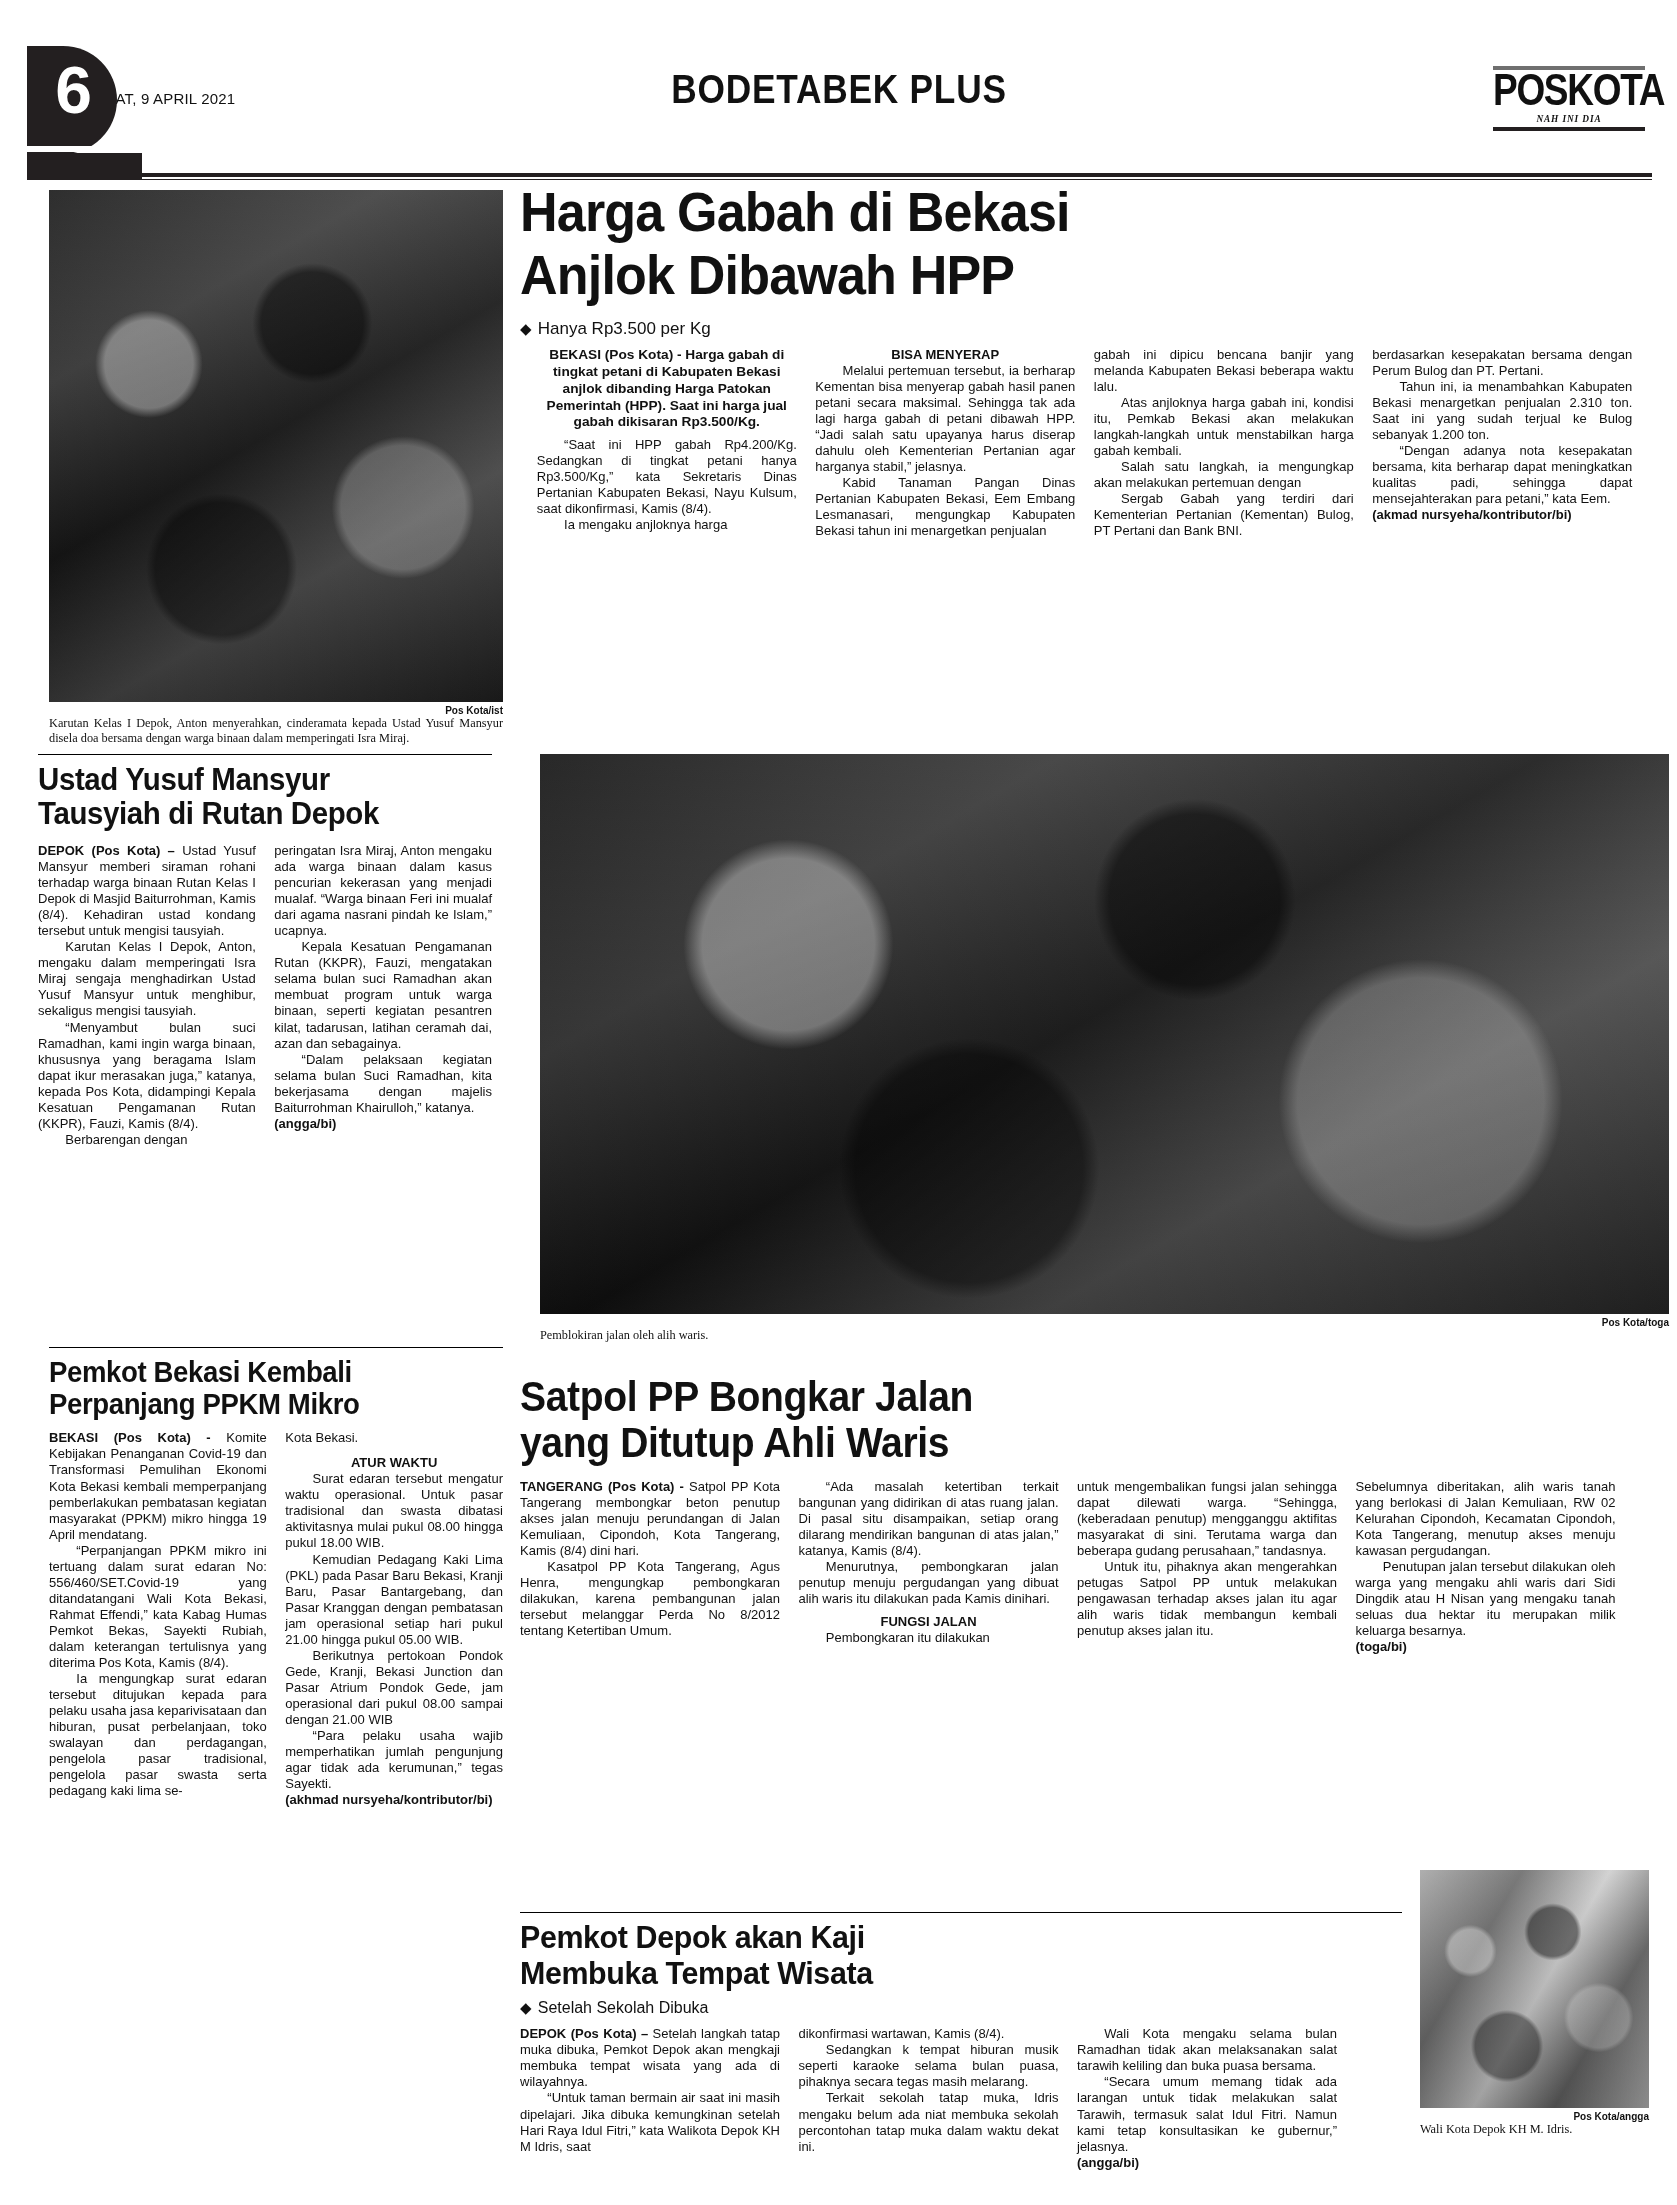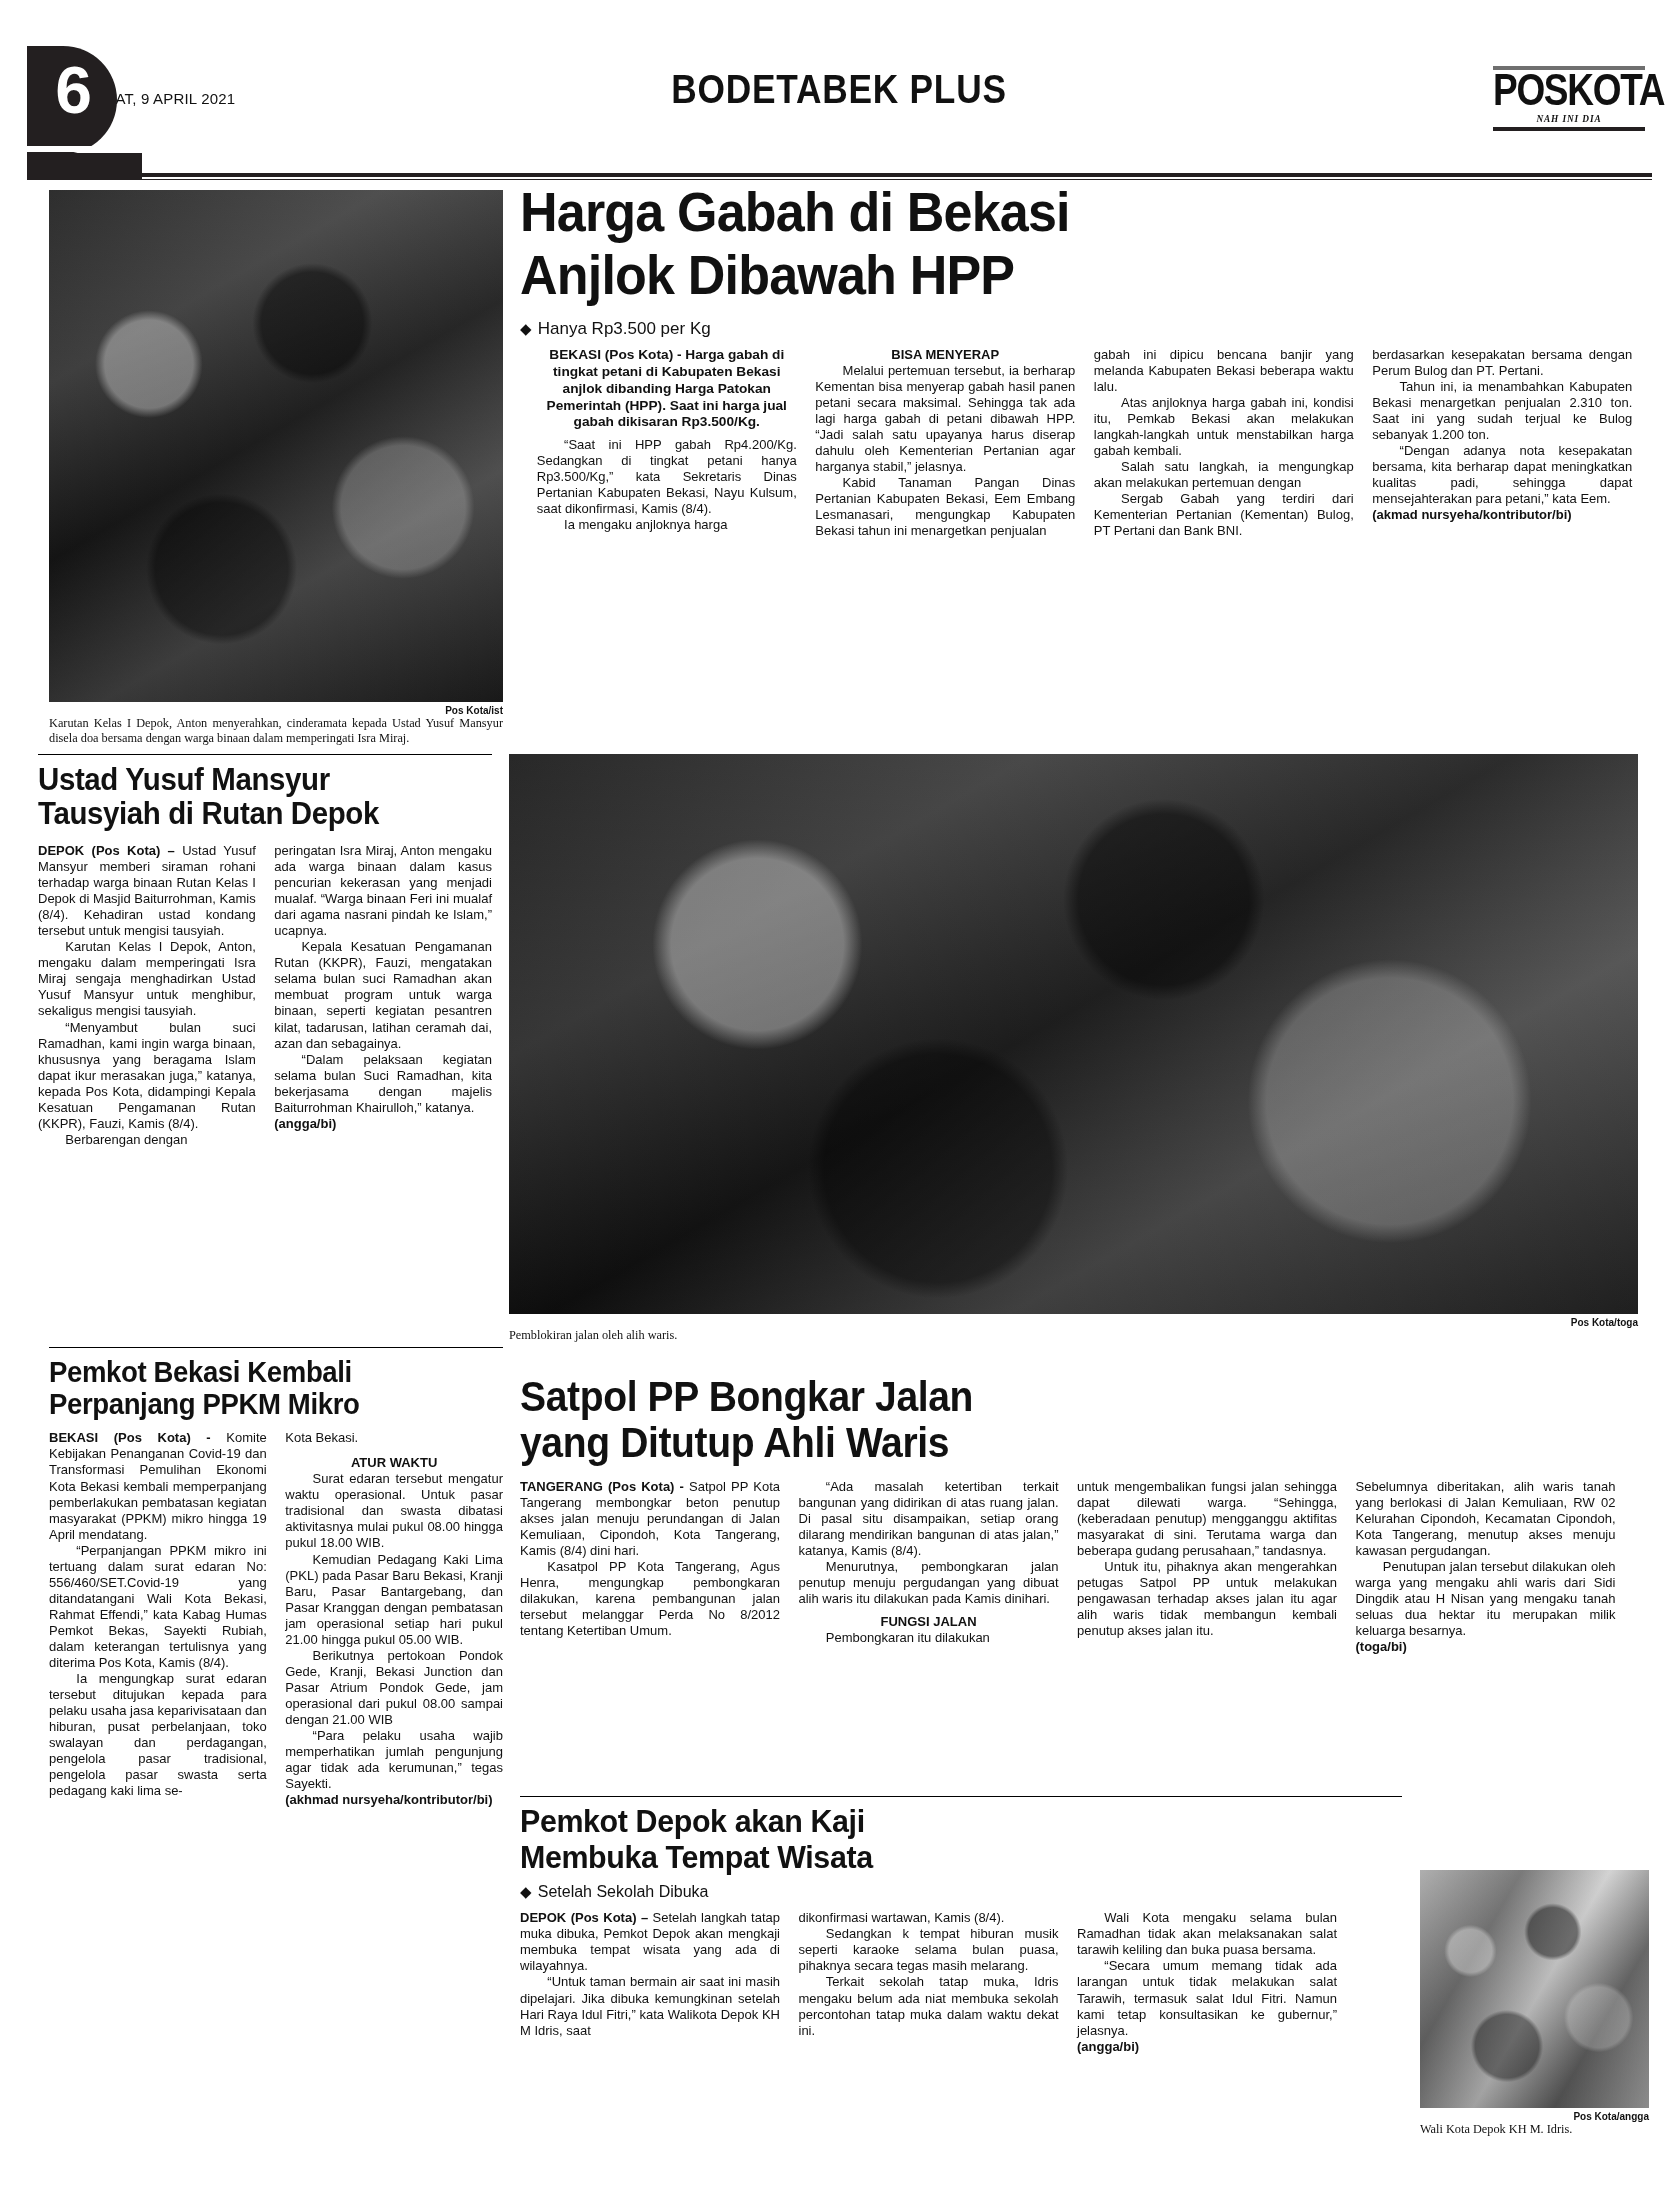--- a/index.html
+++ b/index.html
@@ -218,21 +218,21 @@
         <div class="subhead" style="margin-top:8.8px;">ATUR WAKTU</div>
         <p>Surat edaran tersebut mengatur waktu operasional. Untuk pasar tradisional dan swasta dibatasi aktivitasnya mulai pukul 08.00 hingga pukul 18.00 WIB.</p>
         <p>Kemudian Pedagang Kaki Lima (PKL) pada Pasar Baru Bekasi, Kranji Baru, Pasar Bantargebang, dan Pasar Kranggan dengan pembatasan jam operasional setiap hari pukul 21.00 hingga pukul 05.00 WIB.</p>
         <p>Berikutnya pertokoan Pondok Gede, Kranji, Bekasi Junction dan Pasar Atrium Pondok Gede, jam operasional dari pukul 08.00 sampai dengan 21.00 WIB</p>
         <p>“Para pelaku usaha wajib memperhatikan jumlah pengunjung agar tidak ada kerumunan,” tegas Sayekti.</p>
         <p style="text-indent:0;"><span class="byline">(akhmad nursyeha/kontributor/bi)</span></p>
       </div>
     </div>
   </div>
 
-  <div class="abs" style="left:509px; top:754px; width:1129px;">
+  <div class="abs" style="left:540px; top:754px; width:1129px;">
     <div class="photo dark" style="width:1129px; height:560px;"></div>
     <div class="credit">Pos Kota/toga</div>
     <div class="caption" style="text-align:left;">Pemblokiran jalan oleh alih waris.</div>
   </div>
 
   <div class="abs" style="left:520px; top:1376px; width:1129px;">
     <div class="hl" style="font-size:42px; transform:scaleX(0.93); transform-origin:left top; letter-spacing:-0.4px;">Satpol PP Bongkar Jalan</div>
     <div class="hl" style="font-size:42px; transform:scaleX(0.93); transform-origin:left top; letter-spacing:-0.4px; margin-top:5.3px;">yang Ditutup Ahli Waris</div>
 
     <div style="display:flex; gap:18.5px; margin-top:15px;">
@@ -251,21 +251,21 @@
         <p>Untuk itu, pihaknya akan mengerahkan petugas Satpol PP untuk melakukan pengawasan terhadap akses jalan itu agar alih waris tidak membangun kembali penutup akses jalan itu.</p>
       </div>
       <div class="body-col" style="width:260px;">
         <p class="first">Sebelumnya diberitakan, alih waris tanah yang berlokasi di Jalan Kemuliaan, RW 02 Kelurahan Cipondoh, Kecamatan Cipondoh, Kota Tangerang, menutup akses menuju kawasan pergudangan.</p>
         <p>Penutupan jalan tersebut dilakukan oleh warga yang mengaku ahli waris dari Sidi Dingdik atau H Nisan yang mengaku tanah seluas dua hektar itu merupakan milik keluarga besarnya.</p>
         <p style="text-indent:0;"><span class="byline">(toga/bi)</span></p>
       </div>
     </div>
   </div>
 
-  <div class="abs" style="left:520px; top:1796px; width:882px;">
+  <div class="abs" style="left:520px; top:1912px; width:882px;">
     <div class="hr-thin" style="margin-bottom:8.8px;"></div>
     <div class="hl" style="font-size:32px; transform:scaleX(0.95); transform-origin:left top;">Pemkot Depok akan Kaji</div>
     <div class="hl" style="font-size:32px; transform:scaleX(0.95); transform-origin:left top; margin-top:4.4px;">Membuka Tempat Wisata</div>
 
     <div class="kicker" style="font-size:16px; margin-top:9.7px;">
       <span class="dia">◆</span>
       <span>Setelah Sekolah Dibuka</span>
     </div>
 
     <div style="display:flex; gap:18.5px; margin-top:9.7px;">

